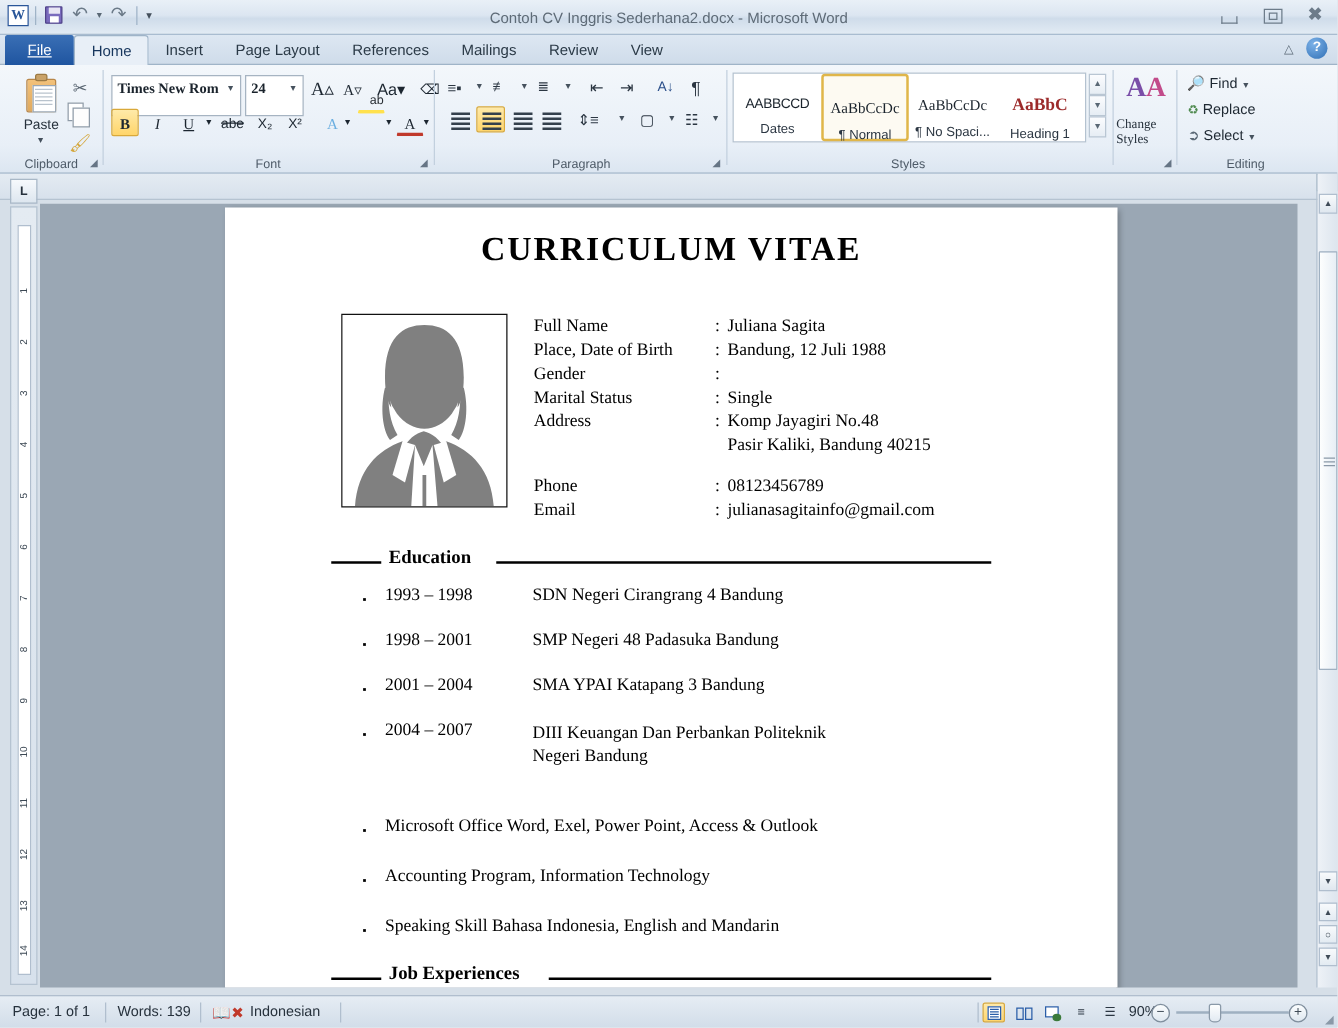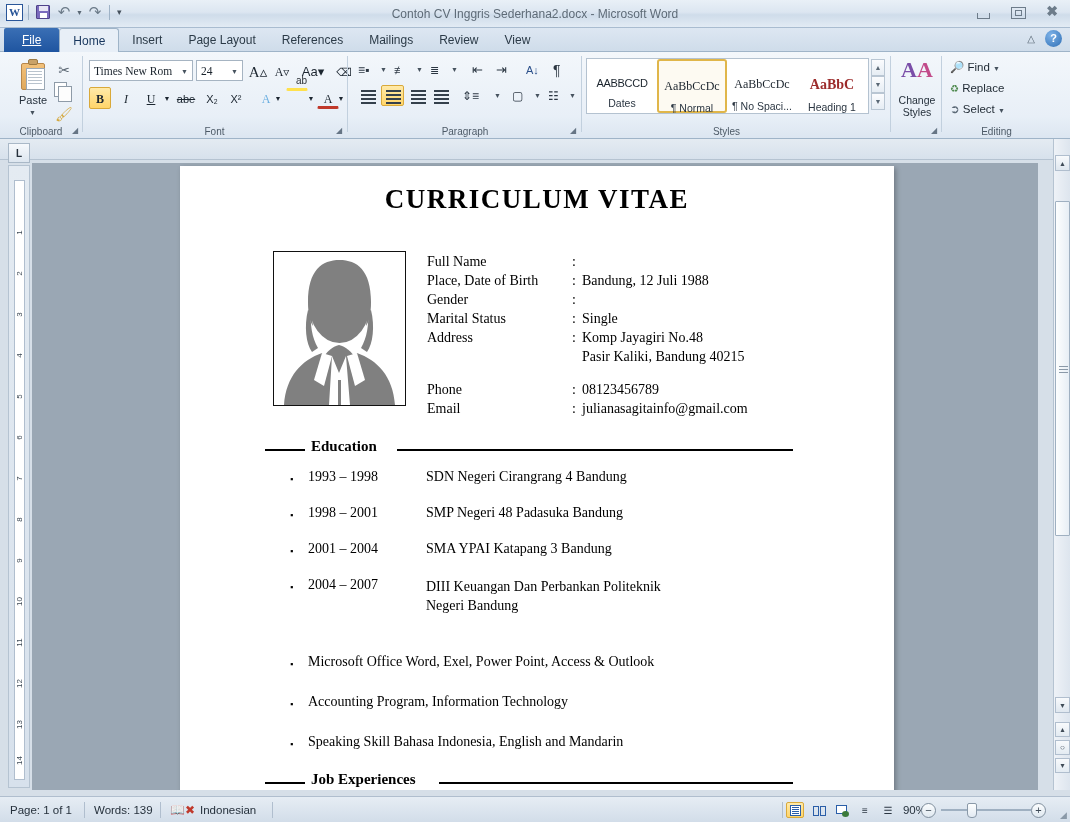--- a/index.html
+++ b/index.html
@@ -113,23 +113,24 @@
   .paste-caret { position:absolute; left:29px; top:57px; font-size:7px; color:#44505c;}
   .mini-ico { position:absolute; width:20px; height:20px; }
   .scissors { color:#5b6773; font-size:14px; line-height:20px; text-align:center; }
   .copyico { position:absolute; width:13px; height:15px; background:#fff; border:1px solid #8e9ba8; }
   .copyico:after { content:""; position:absolute; left:3px; top:3px; width:12px; height:14px;
     background:#fdfdfd; border:1px solid #8e9ba8;}
   .brush { color:#d4a73c; font-size:14px; line-height:20px; text-align:center; }
 
   
   .fontbox {
-    position:absolute; background:#fff; border:1px solid #a6b4c2; height:21px;
+    position:absolute; background:#fff; border:1px solid #a6b4c2; height:33px;
     font-size:11.5px; color:#1a232c; line-height:20px; padding-left:4px;
     font-family:"Liberation Serif", serif;
+    font-weight:bold;
   }
   .fcaret { position:absolute; right:4px; top:0; font-size:7px; color:#46525e; line-height:21px;
     font-family:"Liberation Sans",sans-serif;}
   .fbtn {
     position:absolute; width:22px; height:22px; text-align:center; line-height:22px;
     font-size:12px; color:#1c2630; border:1px solid transparent; border-radius:2px;
   }
   .fbtn-bold-on {
     background:linear-gradient(to bottom,#ffeaa9,#ffd56a);
     border:1px solid #d9a93a; border-radius:2px;
@@ -432,21 +433,21 @@
       </div>
       <div class="sscroll" style="left:287px;top:7px;">▲</div>
       <div class="sscroll" style="left:287px;top:24px;">▼</div>
       <div class="sscroll" style="left:287px;top:41px;">▼</div>
       <div class="glabel" style="width:285px;">Styles</div>
     </div>
     <div class="gdiv" style="left:890px;"></div>
 
     <div class="group" style="left:893px;width:48px;">
       <div class="cstyles-ico" style="left:8px;top:5px;">A<span style="color:#c24b8a;">A</span></div>
-      <div style="position:absolute;left:0;top:42px;width:48px;text-align:center;font-size:10.5px;color:#26313c;line-height:12px;">
+      <div style="position:absolute;left:0;top:42px;width:48px;text-align:left;font-size:10.5px;color:#26313c;line-height:12px;font-family:Liberation Serif, serif;">
         <div>Change</div>
         <div>Styles</div>
       </div>
       <div class="dlg">◢</div>
     </div>
     <div class="gdiv" style="left:941px;"></div>
 
     <div class="group" style="left:944px;width:105px;">
       <div class="eitem" style="left:6px;top:6px;">
         <span style="color:#5a7fa8;">🔎</span>
@@ -536,20 +537,21 @@
             <path d="M58 104 L65 121 L72 104 L76 153 L55 153 Z"></path>
           </g>
           <path d="M64 128 L67 128 L67 153 L64 153 Z" fill="#808080"></path>
         </svg>
       </div>
 
       <div class="bio">
         <div class="biorow">
           <div class="biolabel">Full Name</div>
           <div class="biocolon">:</div>
+          <div class="biovalue">Juliana Sagita</div>
         </div>
         <div class="biorow">
           <div class="biolabel">Place, Date of Birth</div>
           <div class="biocolon">:</div>
           <div class="biovalue">Bandung, 12 Juli 1988</div>
         </div>
         <div class="biorow">
           <div class="biolabel">Gender</div>
           <div class="biocolon">:</div>
         </div>

